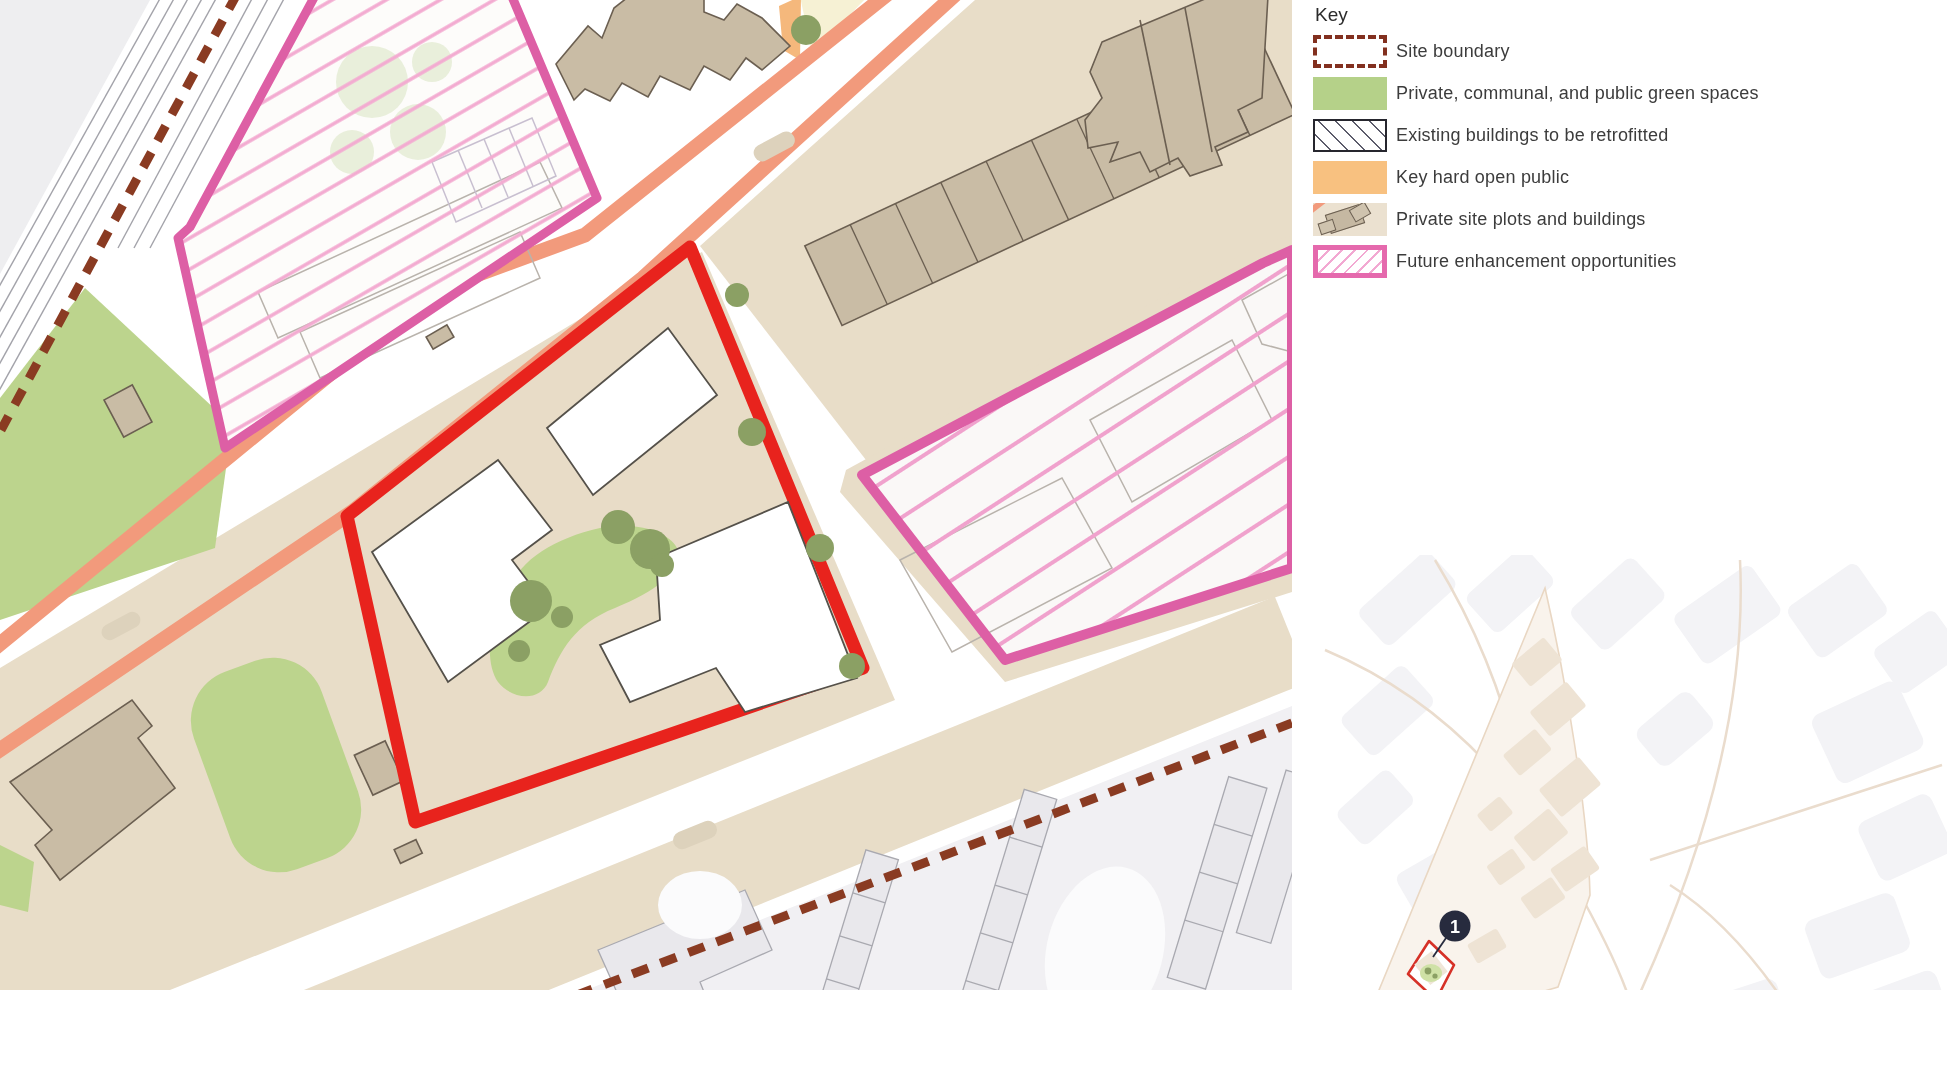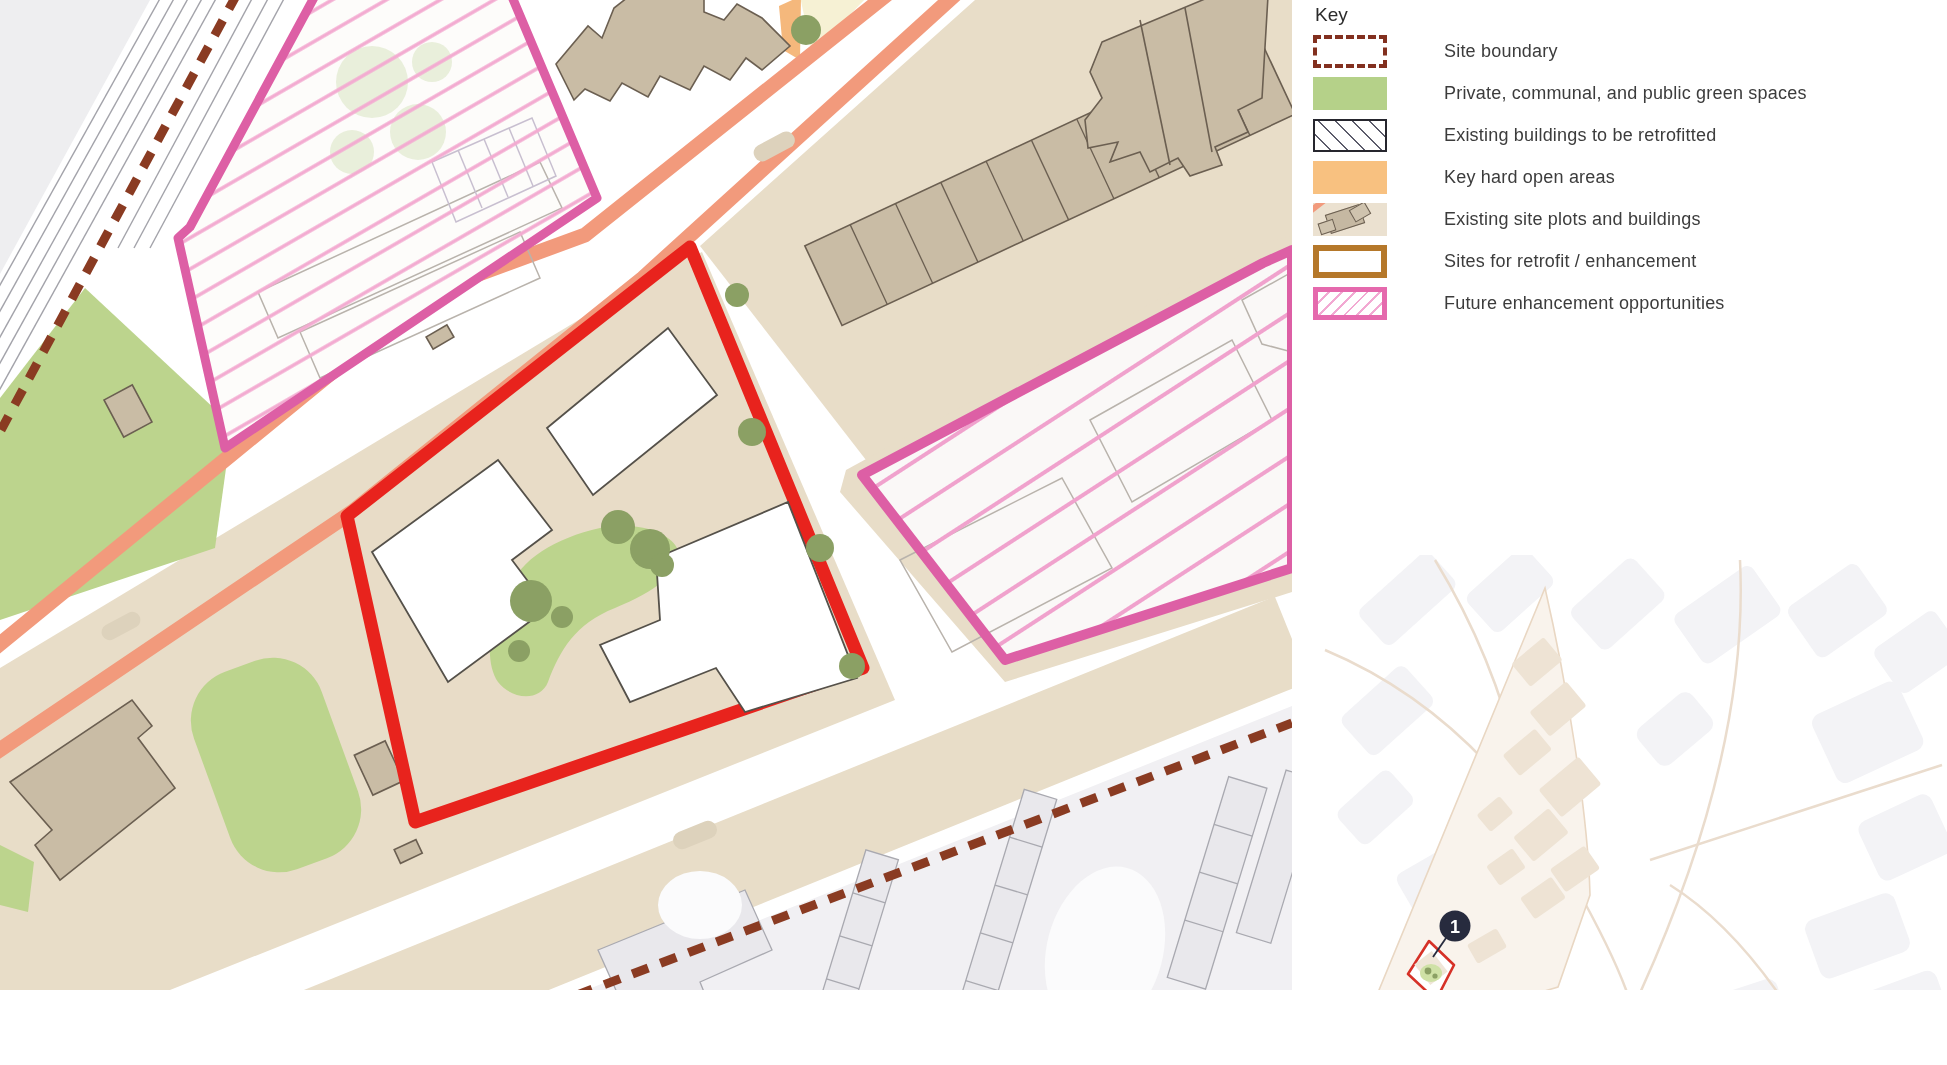--- a/index.html
+++ b/index.html
@@ -3,21 +3,21 @@
 <meta charset="utf-8">
 <style>
   html,body{margin:0;padding:0;background:#ffffff;}
   .canvas{position:relative;width:1947px;height:990px;background:#ffffff;overflow:hidden;
           font-family:"Liberation Sans",sans-serif;}
   .map-svg{position:absolute;left:0;top:0;}
   .inset-svg{position:absolute;left:1320px;top:555px;}
   
   .legend{position:absolute;left:1313px;top:4px;width:620px;}
   .legend-title{font-size:19px;color:#2b2b2b;margin:0 0 9px 2px;font-weight:400;}
-  .legend-row{display:flex;align-items:center;height:33px;margin-bottom:9px;gap:48px;}
+  .legend-row{display:flex;align-items:center;height:33px;margin-bottom:9px;}
   .swatch{width:74px;height:33px;box-sizing:border-box;margin-right:9px;flex:none;
           position:relative;overflow:hidden;background:#fff;}
   .legend-label{font-size:18px;color:#3c3c3c;letter-spacing:.2px;white-space:nowrap;}
   .sw-site-boundary{border:4px dashed #82301f;background:#fff;}
   .sw-indicative{background:#f3eee2;}
   .sw-indicative .t-green{position:absolute;left:2px;top:1px;width:22px;height:17px;
           background:#c8dd9d;border-radius:45%;}
   .sw-indicative .t-green2{position:absolute;left:18px;top:10px;width:12px;height:10px;
           background:#b9d289;border-radius:50%;}
   .sw-indicative .t-white1{position:absolute;left:26px;top:5px;width:34px;height:13px;
@@ -260,38 +260,34 @@
       <div class="legend-label">Private, communal, and public green spaces</div>
     </div>
 
     <div class="legend-row">
       <div class="swatch sw-retrofit-hatch"></div>
       <div class="legend-label">Existing buildings to be retrofitted</div>
     </div>
 
     <div class="legend-row">
       <div class="swatch sw-orange"></div>
-      <div class="legend-label">Key hard open areas</div>
+      <div class="legend-label">Key hard open public</div>
     </div>
 
     <div class="legend-row">
       <div class="swatch sw-existing">
         <span class="e-salmon"></span>
           <span class="e-b1"></span>
           <span class="e-b2"></span>
           <span class="e-b3"></span>
       </div>
-      <div class="legend-label">Existing site plots and buildings</div>
-    </div>
-
-
-    <div class="legend-row">
-      <div class="swatch sw-retrofit-sites"></div>
-      <div class="legend-label">Sites for retrofit / enhancement</div>
-    </div>
+      <div class="legend-label">Private site plots and buildings</div>
+    </div>
+
+
 
     <div class="legend-row">
       <div class="swatch sw-future"></div>
       <div class="legend-label">Future enhancement opportunities</div>
     </div>
   </div>
 
   <svg class="inset-svg" width="627" height="510" viewBox="0 0 627 510">
     <rect width="627" height="510" fill="#ffffff"></rect>
 

